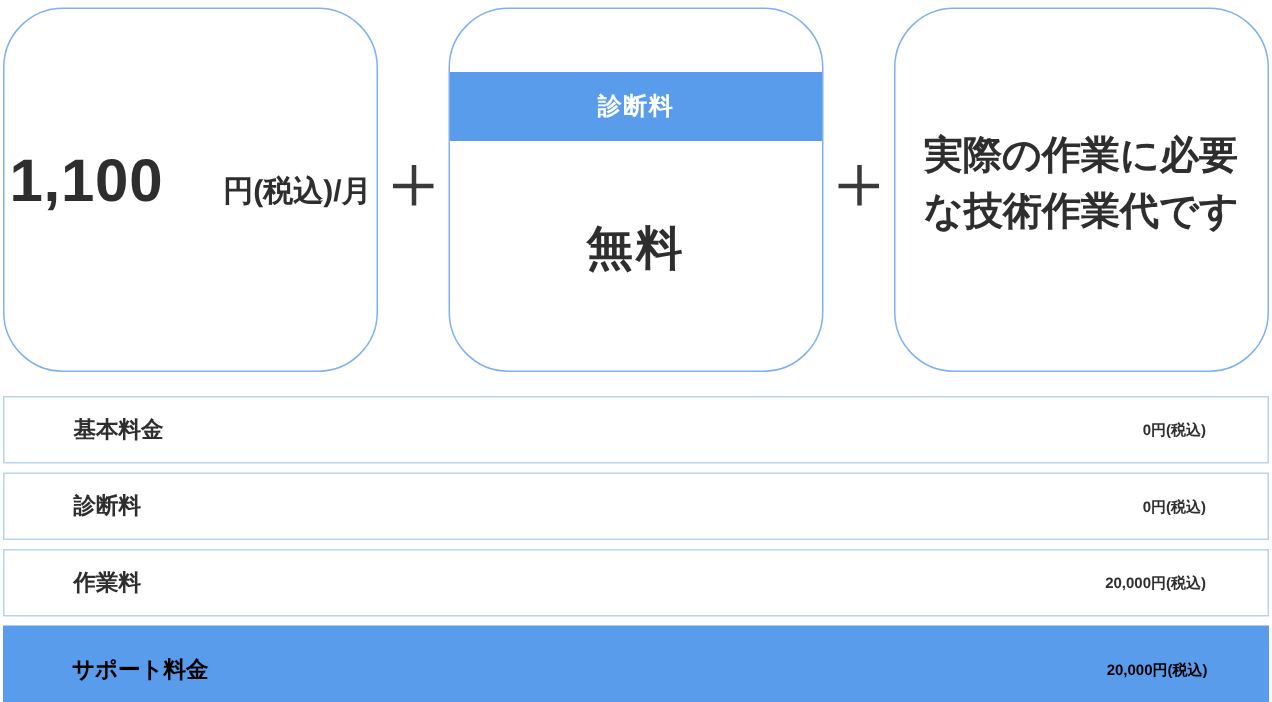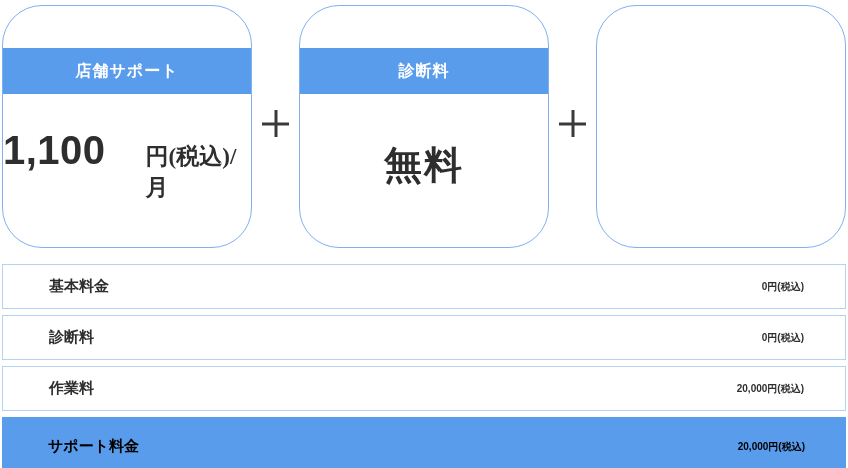--- a/index.html
+++ b/index.html
@@ -30,22 +30,22 @@
     display: flex; align-items: center; justify-content: center;
     font-size: 16px; font-weight: 700; letter-spacing: 1px;
   }
   .card-body {
     flex: 1;
     display: flex; align-items: center; justify-content: center;
     padding-bottom: 10px;
   }
   .price-line { display: flex; align-items: baseline; justify-content: center; gap: 40px; }
   .big-num { font-size: 40px; font-weight: 700; letter-spacing: 0.5px; }
-  .suffix  { font-size: 23px; font-weight: 700; font-family: Liberation Serif, serif; }
-  .free-text { font-size: 38px; font-weight: 700; letter-spacing: 2px; }
+  .suffix  { font-size: 20px; font-weight: 700; }
+  .free-text { font-size: 31px; font-weight: 700; letter-spacing: 2px; }
   .desc-text { font-size: 26px; font-weight: 700; line-height: 37px; text-align: left; }
 
   
   .plus-sep {
     width: 47px;
     display: flex; align-items: center; justify-content: center;
     padding-bottom: 6px;
   }
   .plus { position: relative; width: 27px; height: 27px; }
   .plus::before {
@@ -80,23 +80,20 @@
   }
 </style>
 </head>
 <body>
 
 <div class="stage">
 
   <div class="cards-row">
 
     <div class="card">
-      <div class="card-header">
-        <span>店舗サポート</span>
-      </div>
       <div class="card-body">
         <div class="price-line">
           <span class="big-num">1,100</span>
             <span class="suffix">円(税込)/月</span>
         </div>
       </div>
     </div>
 
     <div class="plus-sep">
       <span class="plus"></span>
@@ -109,20 +106,26 @@
       <div class="card-body">
         <span class="free-text">無料</span>
       </div>
     </div>
 
     <div class="plus-sep">
       <span class="plus"></span>
     </div>
 
     <div class="card">
+      <div class="card-body">
+        <div class="desc-text">
+          <div>実際の作業に必要</div>
+          <div>な技術作業代です</div>
+        </div>
+      </div>
     </div>
 
   </div>
 
   <div class="price-table">
 
     <div class="t-row">
       <span class="t-label">基本料金</span>
       <span class="t-value">0円(税込)</span>
     </div>

